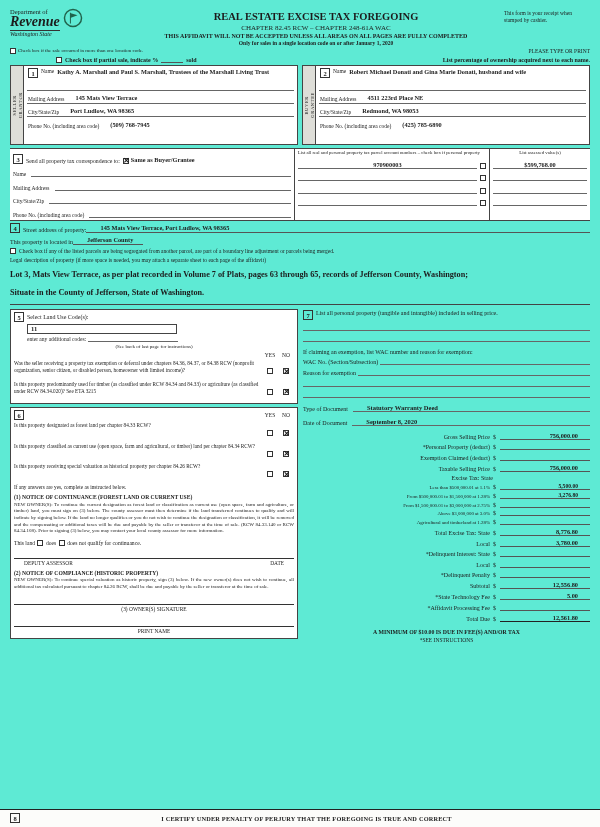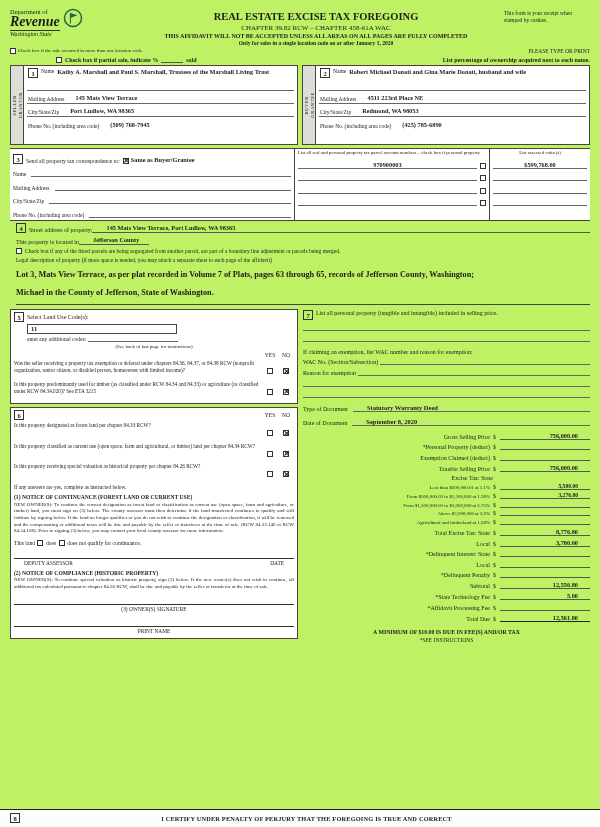--- a/index.html
+++ b/index.html
@@ -1,18 +1,18 @@
 <!DOCTYPE html>
 <html><head>
 <meta charset="utf-8">
 <style>
   * { margin:0; padding:0; box-sizing:border-box; }
   html,body { width:600px; height:827px; }
   body { font-family:"Liberation Serif","DejaVu Serif",serif; color:#1c1c1c; background:#e9e9e6; }
-  .page { position:relative; width:600px; height:827px; background:#bef264; padding:8px 10px 0; overflow:hidden; }
+  .page { position:relative; width:600px; height:827px; background:#5eead4; padding:8px 10px 0; overflow:hidden; }
   .b { font-weight:bold; }
 
   
   .hdr { display:flex; align-items:flex-start; }
   .logo { width:118px; display:flex; align-items:flex-start; gap:3px; }
   .lt .l1 { font-size:6.5px; }
   .lt .l2 { font-size:14px; font-weight:bold; font-style:italic; line-height:1; }
   .lt .l3 { font-size:6px; font-style:italic; border-top:0.8px solid #333; margin-top:1px; }
   .titleblock { flex:1; text-align:center; padding-top:3px; }
   .title { font-size:10.5px; font-weight:bold; }
@@ -51,21 +51,21 @@
   .s3row .fill { flex:1; border-bottom:0.8px solid #666; min-height:6px; margin-left:2px; }
   .s3send { font-size:5.8px; margin-right:3px; }
   .s3mid { flex:1.05; border-left:1px solid #444; border-right:1px solid #444; padding:1px 3px 2px; display:flex; flex-direction:column; }
   .s3head { font-size:4.8px; line-height:1.25; }
   .s3head.center { text-align:center; }
   .s3prow { display:flex; align-items:flex-end; min-height:12.5px; }
   .pfill { flex:1; border-bottom:0.8px solid #666; min-height:6px; text-align:center; font-weight:bold; font-size:6.3px; }
   .s3rightc { width:100px; padding:1px 3px 2px; display:flex; flex-direction:column; }
 
   
-  .sec4 { margin-top:2px; border-bottom:1px solid #444; padding-bottom:5px;margin-left:6px; }
+  .sec4 { margin-top:2px; border-bottom:1px solid #444; padding-bottom:5px; }
   .s4row { display:flex; align-items:flex-end; margin-top:2.5px; }
   .lbl6 { font-size:6px; white-space:nowrap; }
   .uline { border-bottom:0.8px solid #555; padding:0 10px 0 14px; }
   .fillrest { flex:1; border-bottom:0.8px solid #555; min-height:6px; }
   .ckrow { align-items:center; gap:3px; display:flex; margin-top:3px; }
   .small55 { font-size:5.5px; line-height:1.25; }
   .legal { font-size:8.2px; font-weight:bold; line-height:1.4; margin-top:5px; }
   .legal2 { margin-top:7px; }
 
   
@@ -143,21 +143,21 @@
       </div>
       <span>
         <svg width="20" height="20" viewBox="0 0 22 22" aria-hidden="true">
           <circle cx="11" cy="11" r="9.4" fill="none" stroke-width="1.6" stroke="#20634c"></circle>
           <path d="M7.6 5.3 L8.7 5.3 L8.7 17 L7.6 17 Z M8.7 5.8 L16 8.1 L8.7 10.6 Z" fill="#20634c"></path>
         </svg>
       </span>
     </div>
     <div class="titleblock">
       <div class="title">REAL ESTATE EXCISE TAX FOREGOING</div>
-      <div class="chapter">CHAPTER 39.82 RCW – CHAPTER 458-61A WAC</div>
+      <div class="chapter">CHAPTER 82.45 RCW – CHAPTER 248-61A WAC</div>
       <div class="warning">THIS AFFIDAVIT WILL NOT BE ACCEPTED UNLESS ALL AREAS ON ALL PAGES ARE FULLY COMPLETED</div>
       <div class="onlyfor">Only for sales in a single location code on or after January 1, 2020</div>
     </div>
     <div class="receipt">This form is your receipt when stamped by cashier.</div>
   </div>
 
   <div class="noterow1">
     <div class="multiloc">
       <span class="cb"></span>
       <span>Check box if the sale occurred in more than one location code.</span>
@@ -311,21 +311,21 @@
       <span class="val uline">Jefferson County</span>
     </div>
     <div class="ckrow">
       <span class="cb"></span>
       <span class="small55">Check box if any of the listed parcels are being segregated from another parcel, are part of a boundary line adjustment or parcels being merged.</span>
     </div>
     <div class="s4row">
       <span class="small55">Legal description of property (if more space is needed, you may attach a separate sheet to each page of the affidavit)</span>
     </div>
     <div class="legal">Lot 3, Mats View Terrace, as per plat recorded in Volume 7 of Plats, pages 63 through 65, records of Jefferson County, Washington;</div>
-    <div class="legal legal2">Michael in the County of Jefferson, State of Washington.</div>
+    <div class="legal legal2">Situate in the County of Jefferson, State of Washington.</div>
   </div>
 
   <div class="main">
 
     <div class="mleft">
 
       <div class="box">
         <div class="s5r1">
           <span class="numbox">5</span>
           <span class="lbl6">Select Land Use Code(s):</span>

